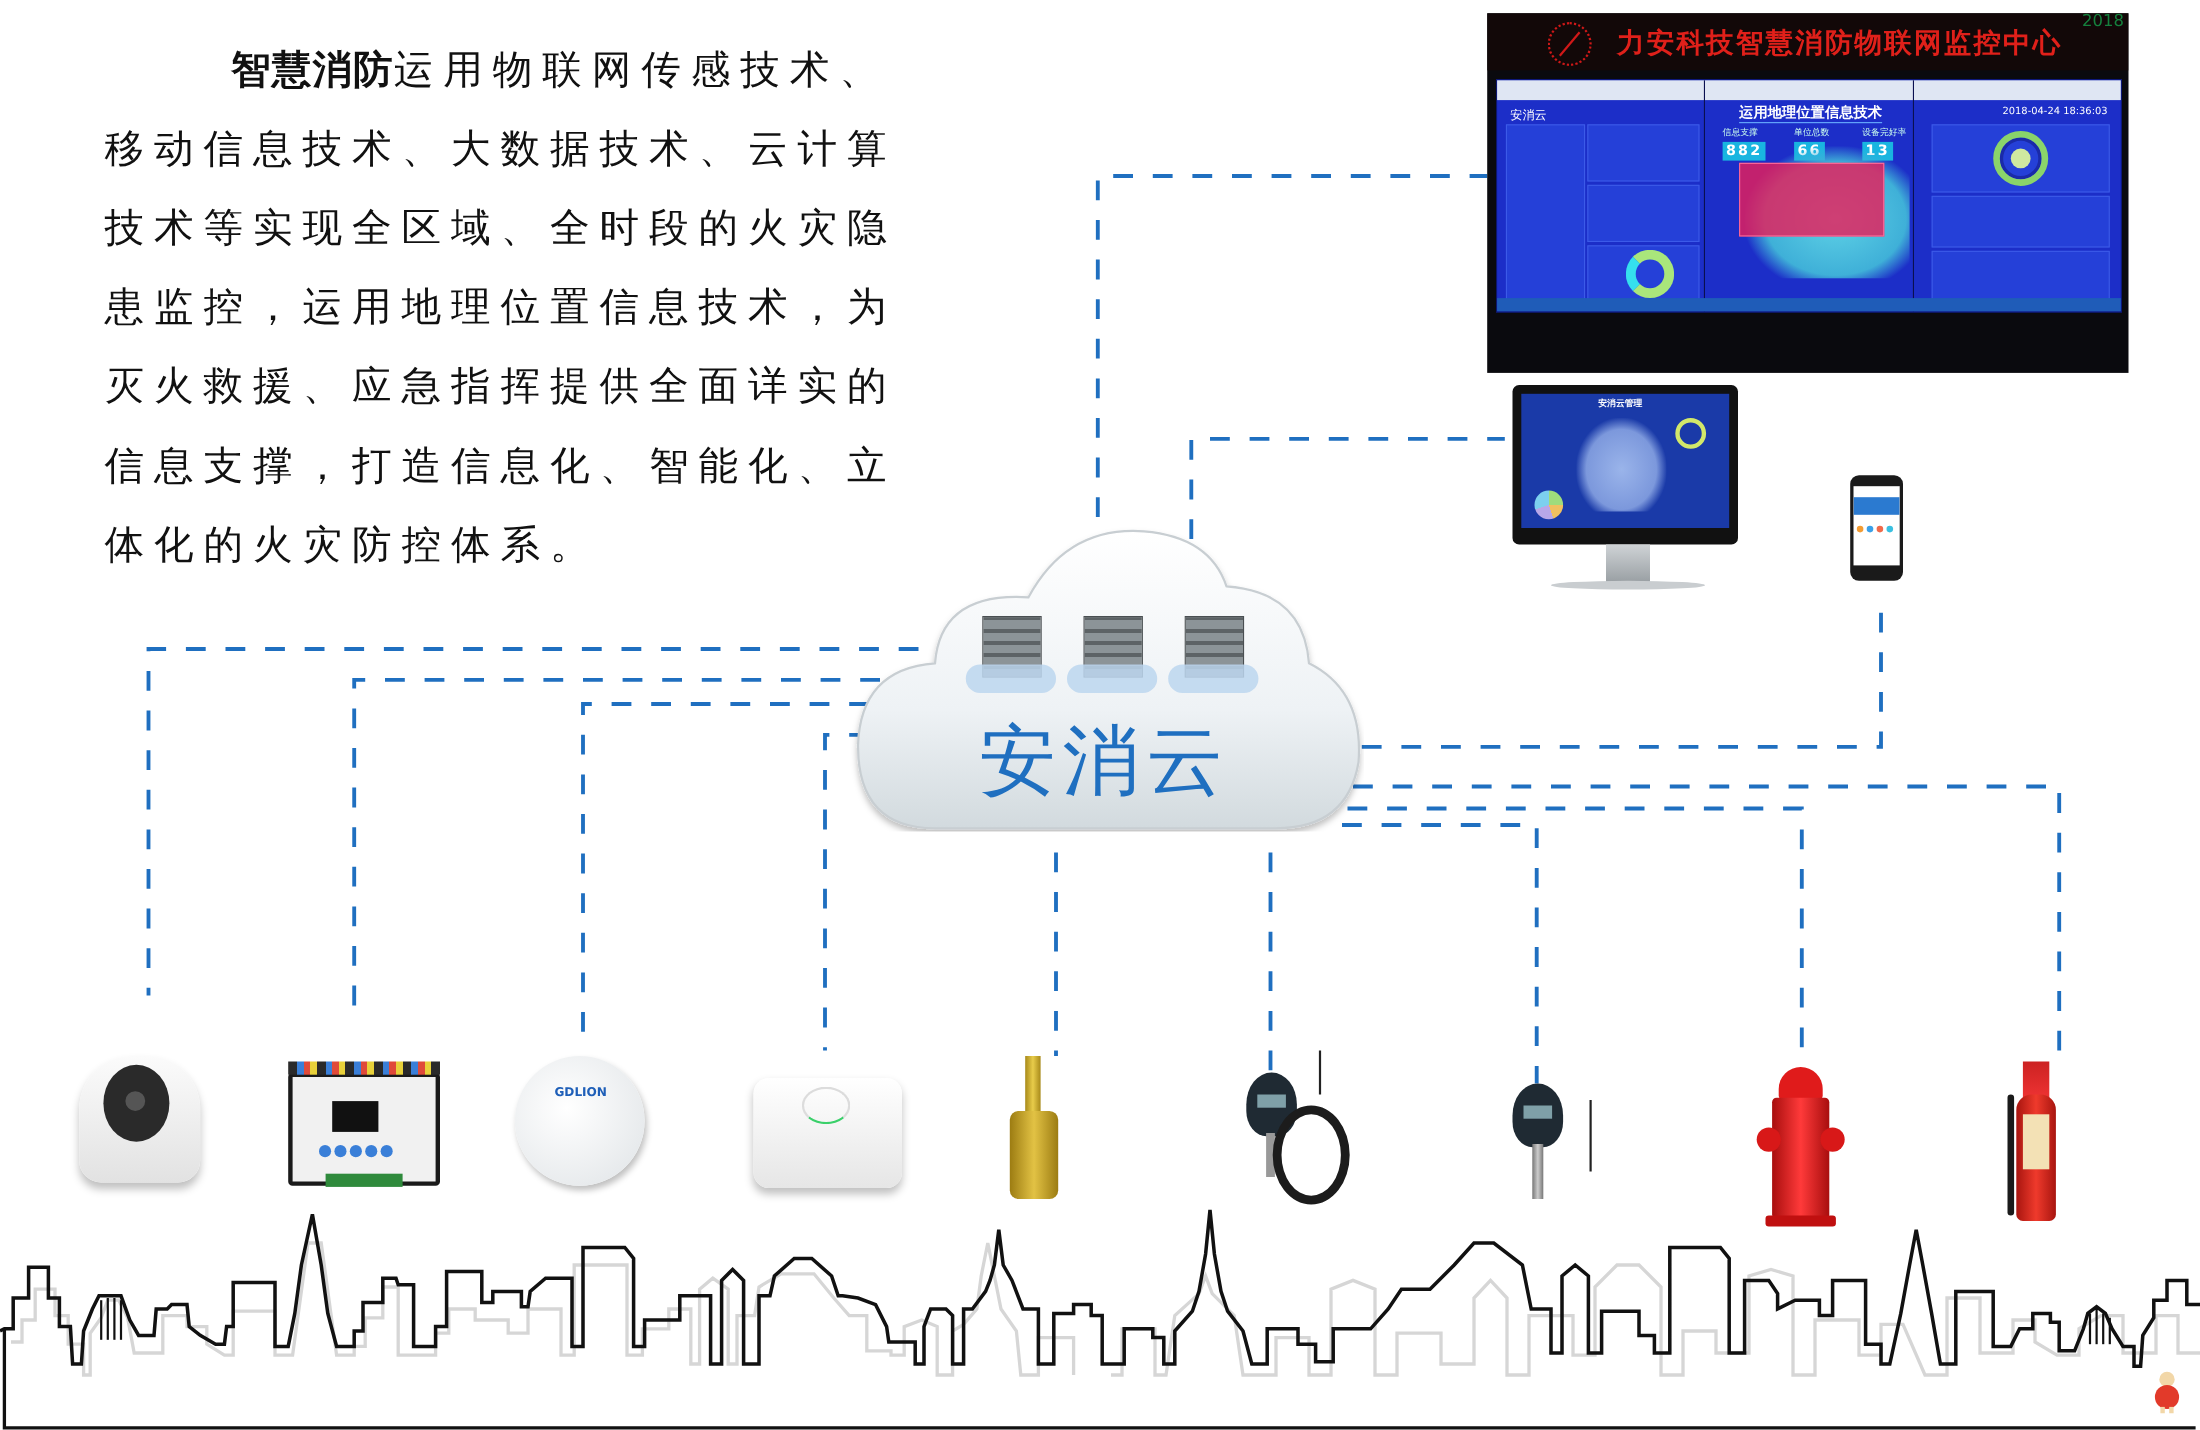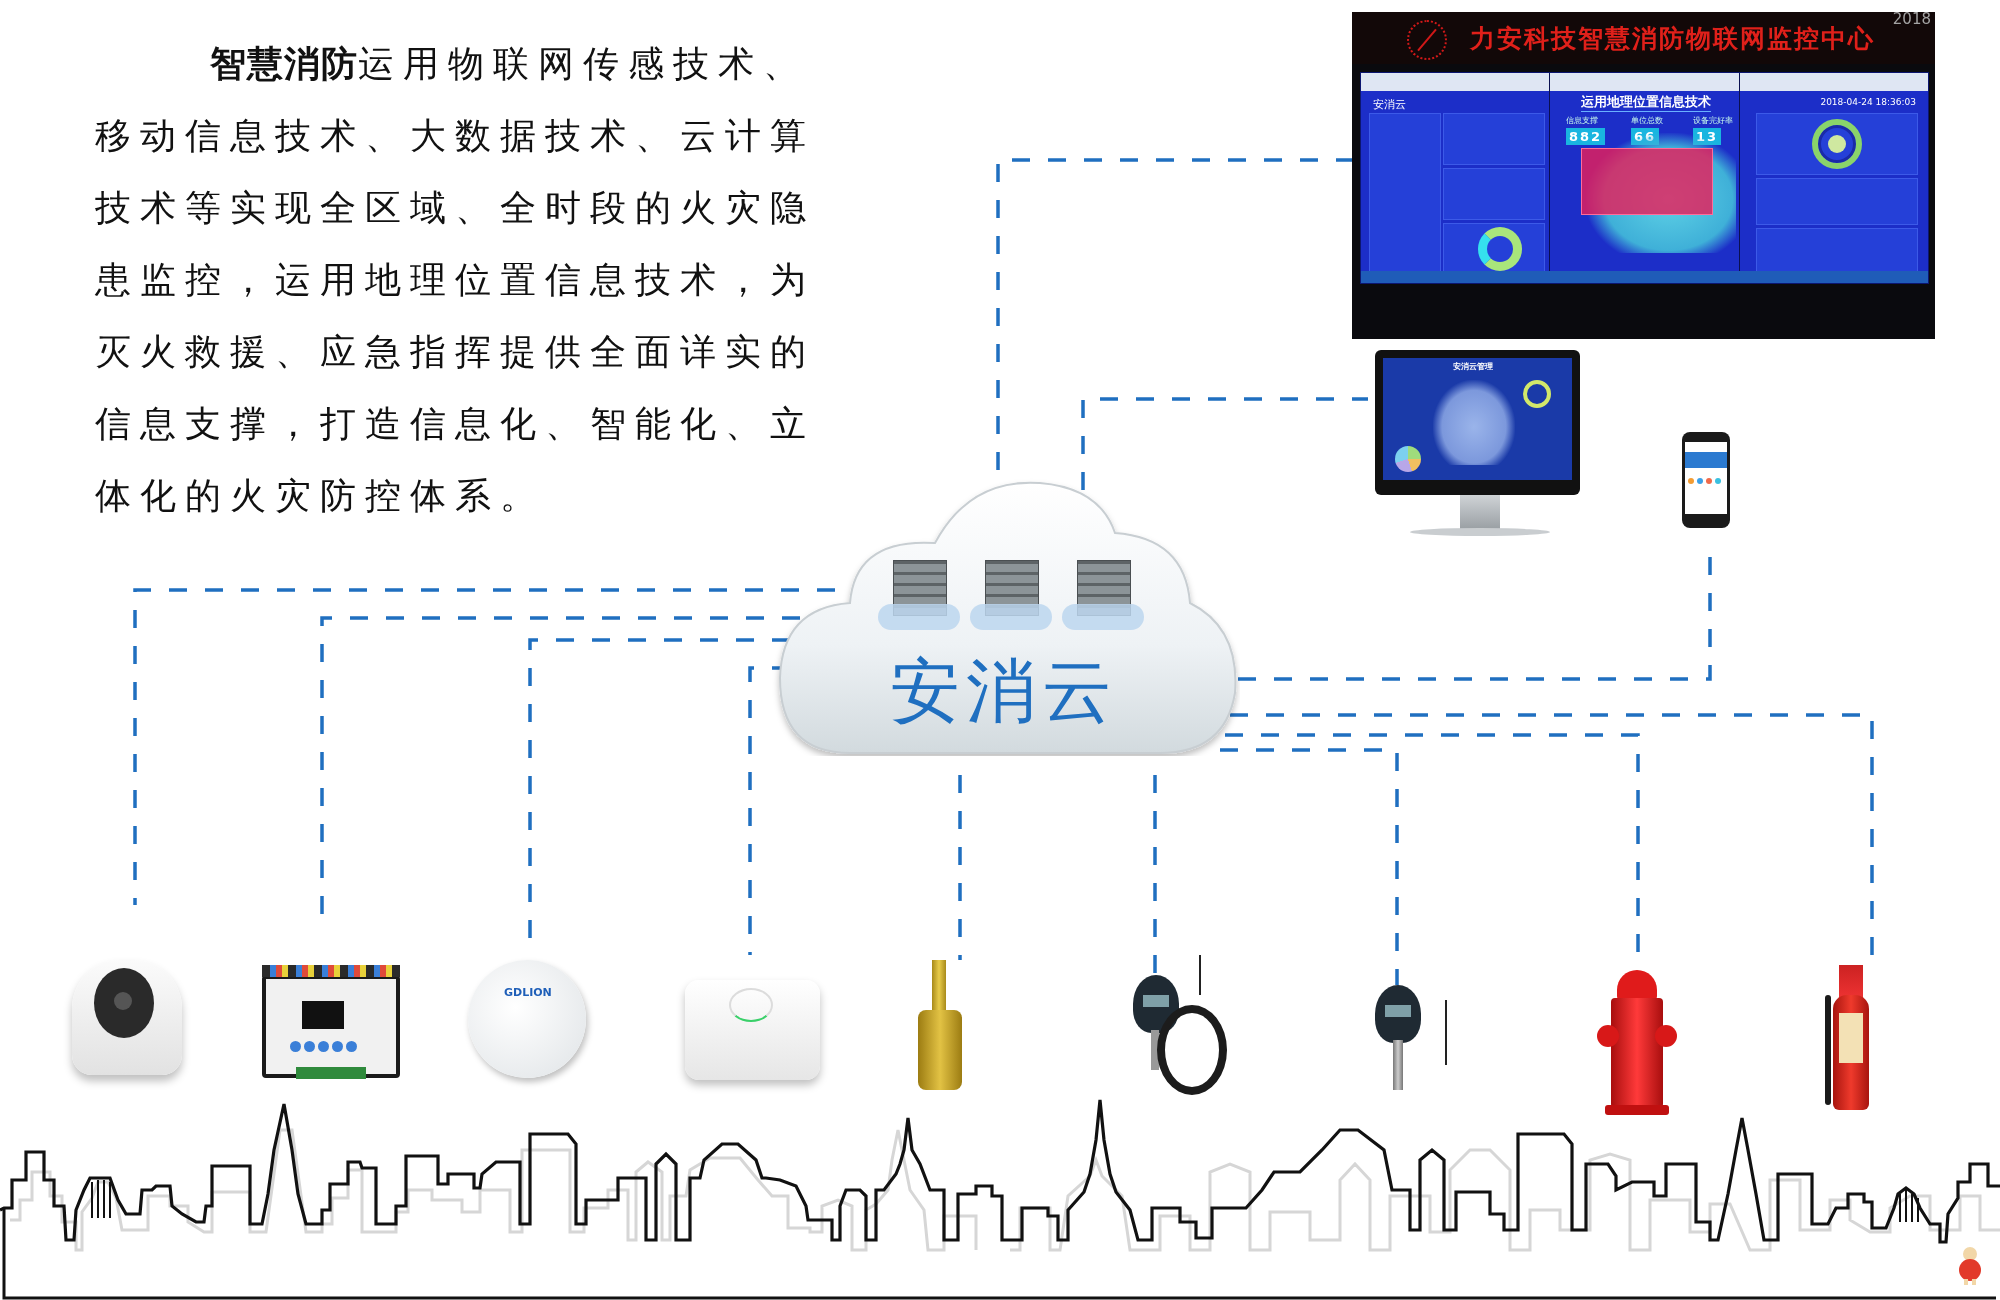--- a/index.html
+++ b/index.html
@@ -7,21 +7,21 @@
   .abs{position:absolute;}
   
   .intro{left:95px;top:28px;width:810px;font-family:"DejaVu Serif","Liberation Serif",serif;font-size:36px;line-height:72px;color:#111;letter-spacing:9px;}
   .intro .line{white-space:nowrap;height:72px;}
   .intro .lead{font-family:"DejaVu Sans","Liberation Sans",sans-serif;font-weight:bold;letter-spacing:1px;}
   .indent{padding-left:115px;}
   
   .wall{left:1352px;top:12px;width:583px;height:327px;background:#0a0a0e;overflow:hidden;}
   .led{left:0;top:0;width:583px;height:52px;background:#120808;}
   .led-title{left:118px;top:10px;color:#e0201a;font-size:25px;font-weight:bold;letter-spacing:2px;white-space:nowrap;}
-  .led-year{right:4px;top:-2px;color:#a3a3a3;font-size:15px;}
+  .led-year{right:4px;top:-2px;color:#15803d;font-size:15px;}
   .clock{left:55px;top:8px;width:36px;height:36px;border-radius:50%;border:2px dotted #d01818;}
   .clock:before{content:"";position:absolute;left:17px;top:4px;width:2px;height:28px;background:#d01818;transform:rotate(40deg);}
   .dash-screen{left:8px;top:60px;width:567px;height:210px;background:#1c2ec8;border:1px solid #0c1670;}
   .dash-screen .seg{position:absolute;top:0;bottom:0;width:1px;background:#0a1050;}
   .dash-bar{left:0;top:0;width:100%;height:18px;background:#dfe6f3;}
   .dash-brand{left:12px;top:24px;color:#fff;font-size:11px;}
   .dash-title{left:220px;top:20px;color:#fff;font-size:13px;font-weight:bold;border-bottom:1px solid #6ab0ff;}
   .dash-stat{color:#cfe;font-size:8px;}
   .dash-num{background:#19b5e0;color:#fff;font-size:13px;font-weight:bold;padding:1px 3px;letter-spacing:2px;}
   .dash-time{right:12px;top:24px;color:#fff;font-size:9px;}

